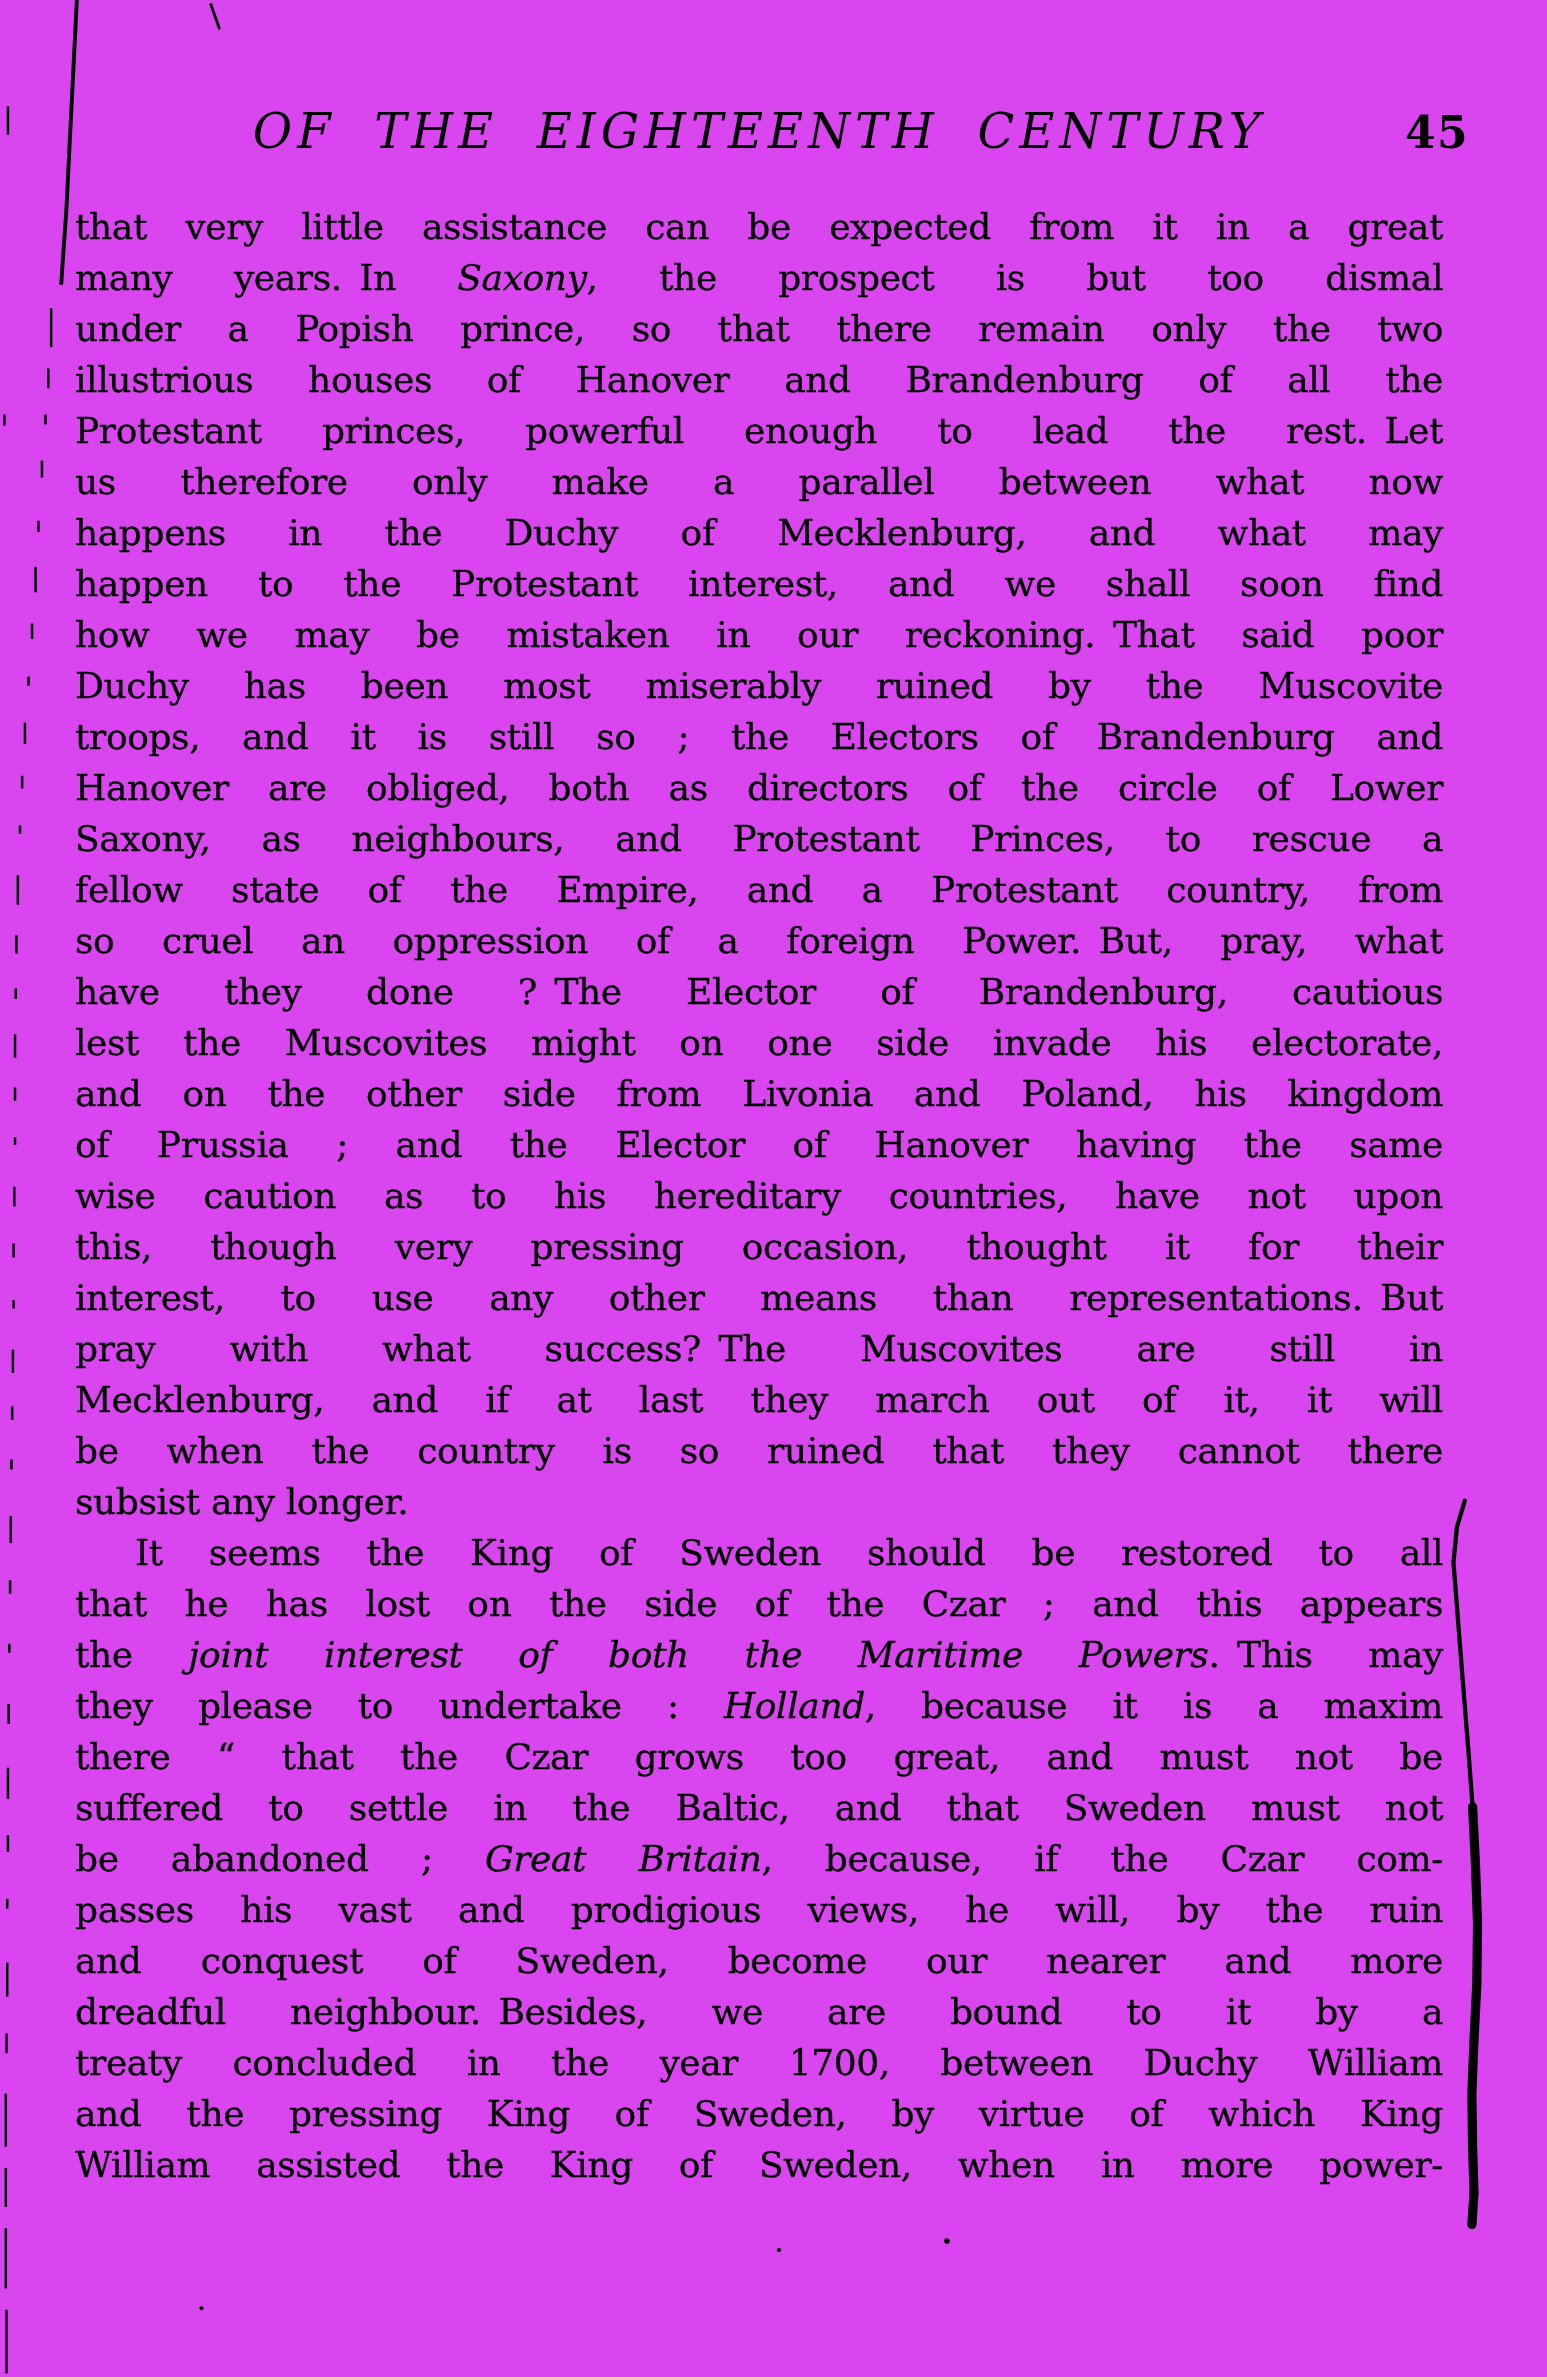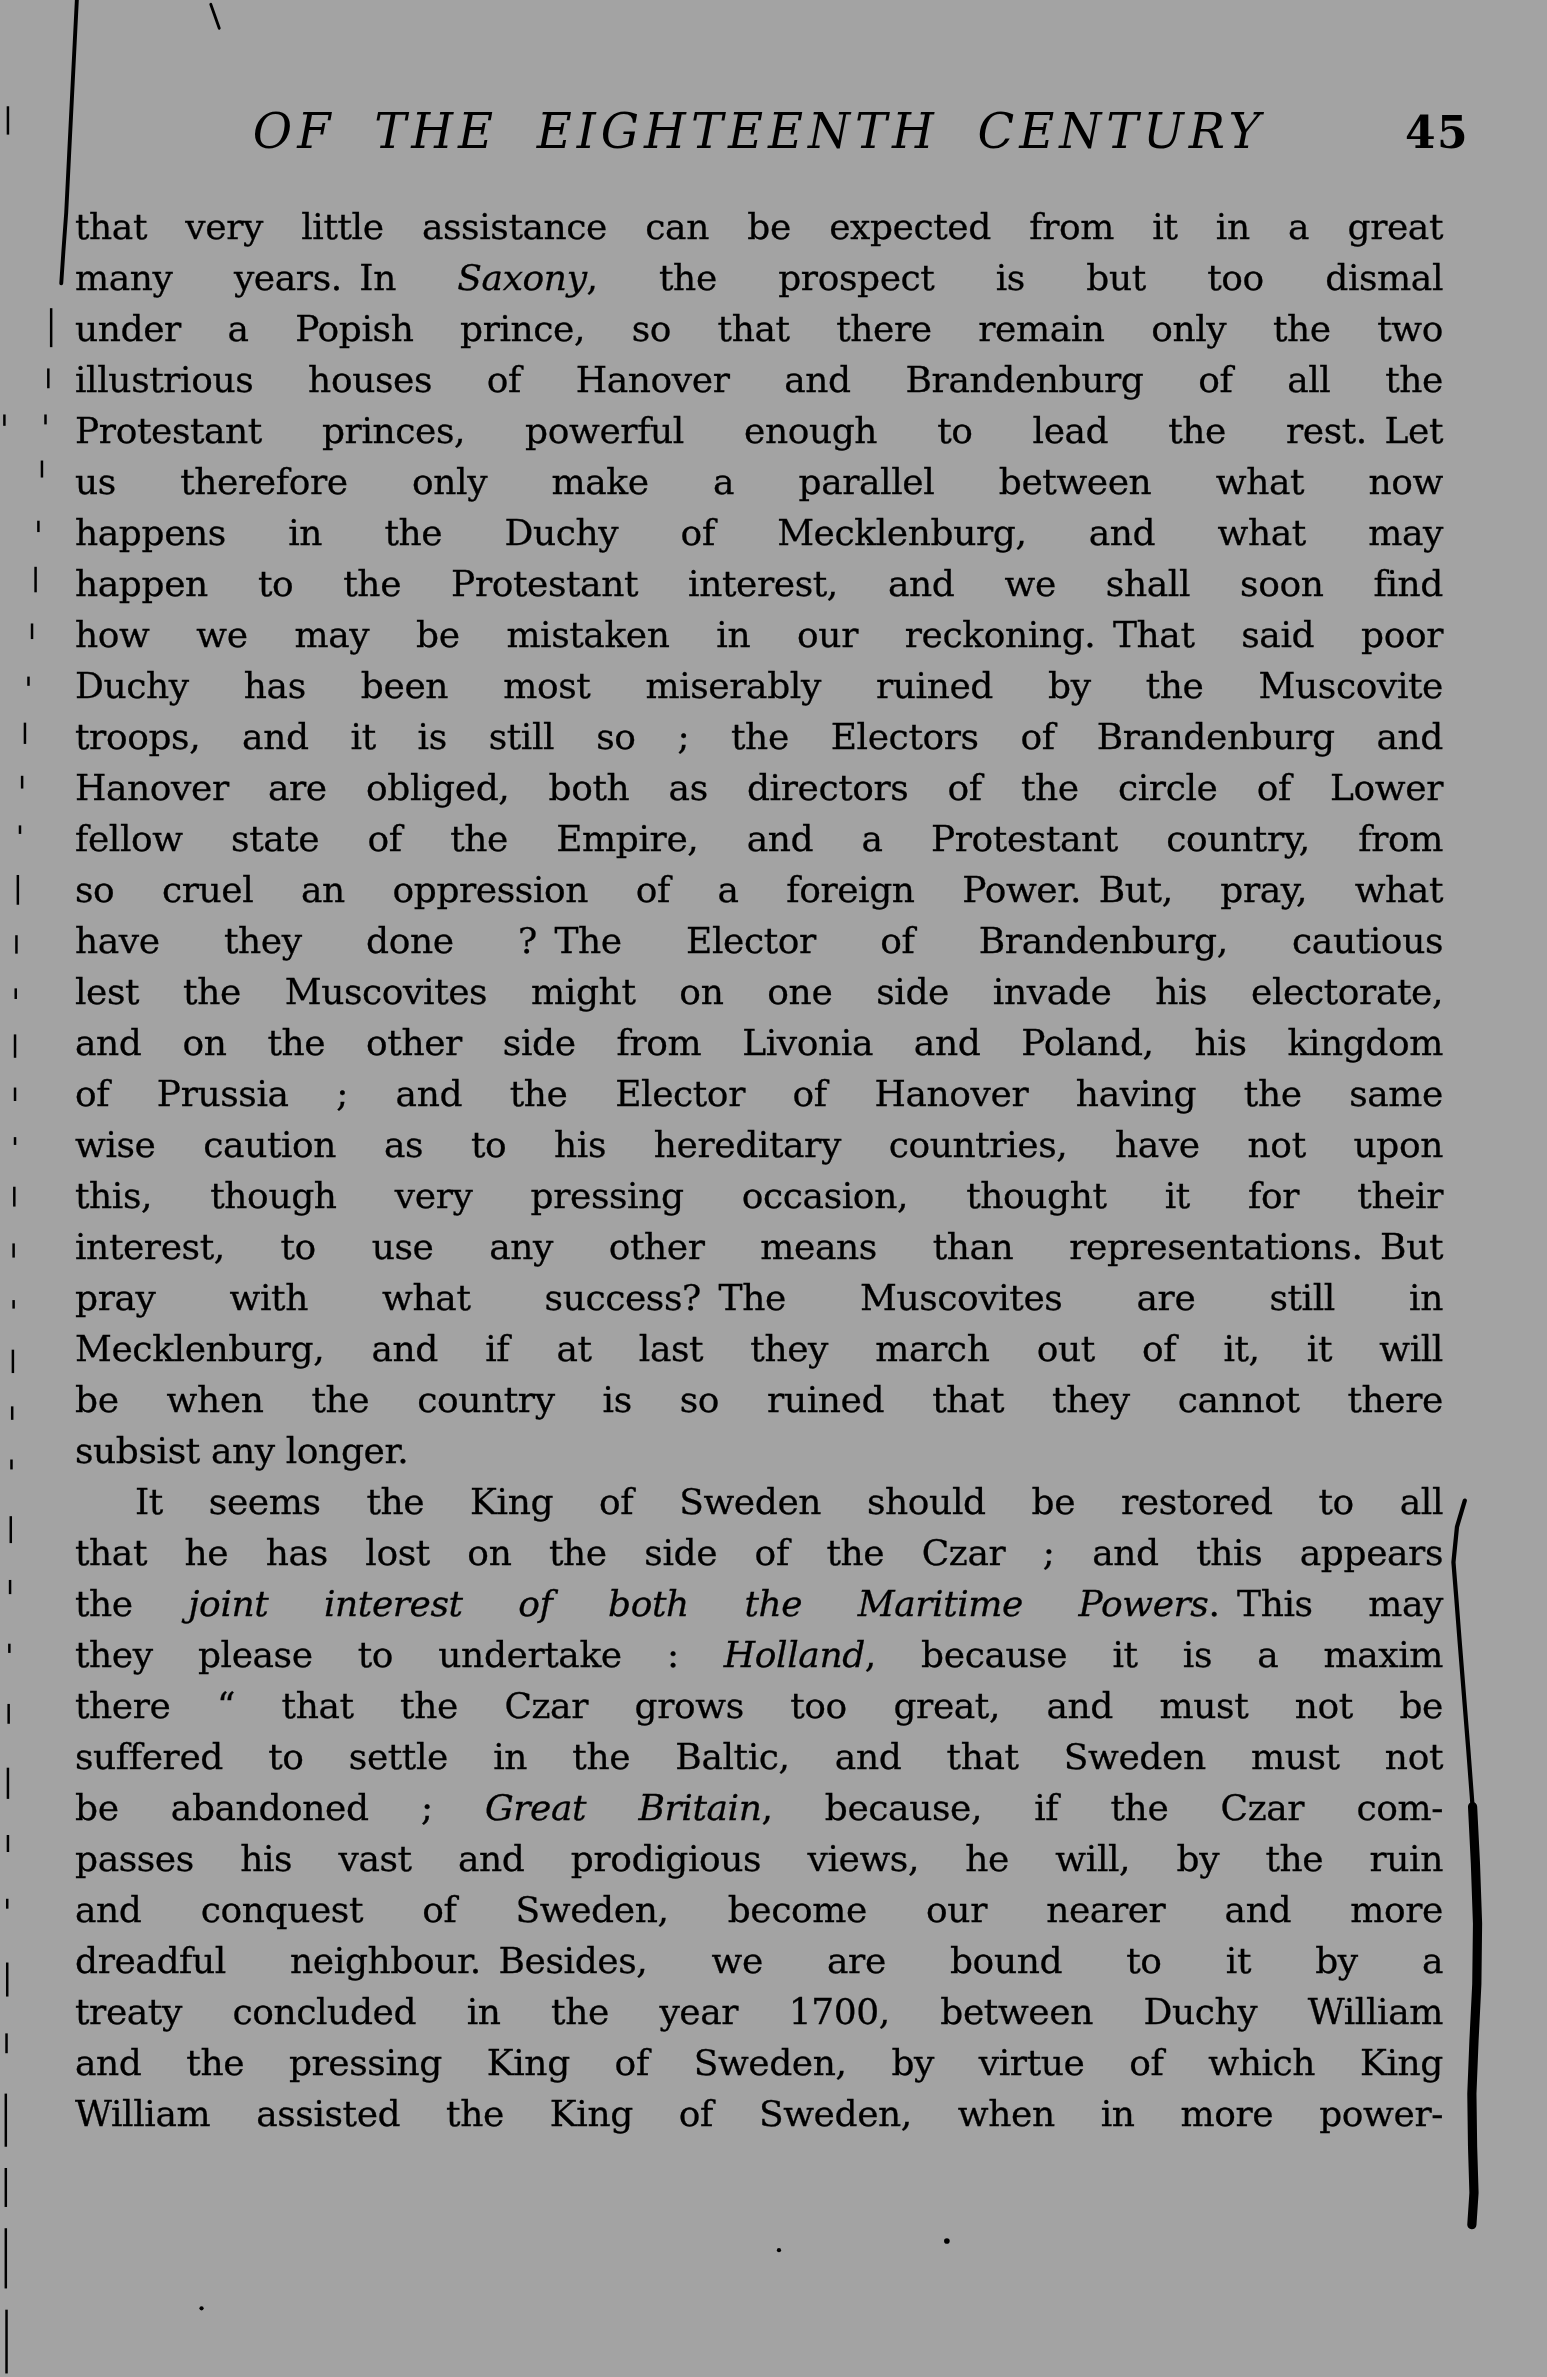--- a/index.html
+++ b/index.html
@@ -1,20 +1,20 @@
 <!DOCTYPE html>
 <html style="font-size:11.3px"><head>
 <meta charset="utf-8">
 <style>
   html, body { margin: 0; padding: 0; background: #ffffff; }
   .page {
     position: relative;
     width: 1548px;
     height: 2377px;
-    background: #a3a3a3;
+    background: #d946ef;
     overflow: hidden;
     color: #000000;
     font-family: "DejaVu Serif", serif;
   }
   .running-title {
     position: absolute;
     left: 75px;
     top: 102px;
     width: 1368px;
     text-align: center;
@@ -73,20 +73,21 @@
       <div class="line"><span>under a Popish prince, so that there remain only the two</span></div>
       <div class="line"><span>illustrious houses of Hanover and Brandenburg of all the</span></div>
       <div class="line"><span>Protestant princes, powerful enough to lead the rest. Let</span></div>
       <div class="line"><span>us therefore only make a parallel between what now</span></div>
       <div class="line"><span>happens in the Duchy of Mecklenburg, and what may</span></div>
       <div class="line"><span>happen to the Protestant interest, and we shall soon find</span></div>
       <div class="line"><span>how we may be mistaken in our reckoning. That said poor</span></div>
       <div class="line"><span>Duchy has been most miserably ruined by the Muscovite</span></div>
       <div class="line"><span>troops, and it is still so ; the Electors of Brandenburg and</span></div>
       <div class="line"><span>Hanover are obliged, both as directors of the circle of Lower</span></div>
+      <div class="line"><span>Saxony, as neighbours, and Protestant Princes, to rescue a</span></div>
       <div class="line"><span>fellow state of the Empire, and a Protestant country, from</span></div>
       <div class="line"><span>so cruel an oppression of a foreign Power. But, pray, what</span></div>
       <div class="line"><span>have they done ? The Elector of Brandenburg, cautious</span></div>
       <div class="line"><span>lest the Muscovites might on one side invade his electorate,</span></div>
       <div class="line"><span>and on the other side from Livonia and Poland, his kingdom</span></div>
       <div class="line"><span>of Prussia ; and the Elector of Hanover having the same</span></div>
       <div class="line"><span>wise caution as to his hereditary countries, have not upon</span></div>
       <div class="line"><span>this, though very pressing occasion, thought it for their</span></div>
       <div class="line"><span>interest, to use any other means than representations. But</span></div>
       <div class="line"><span>pray with what success? The Muscovites are still in</span></div>

